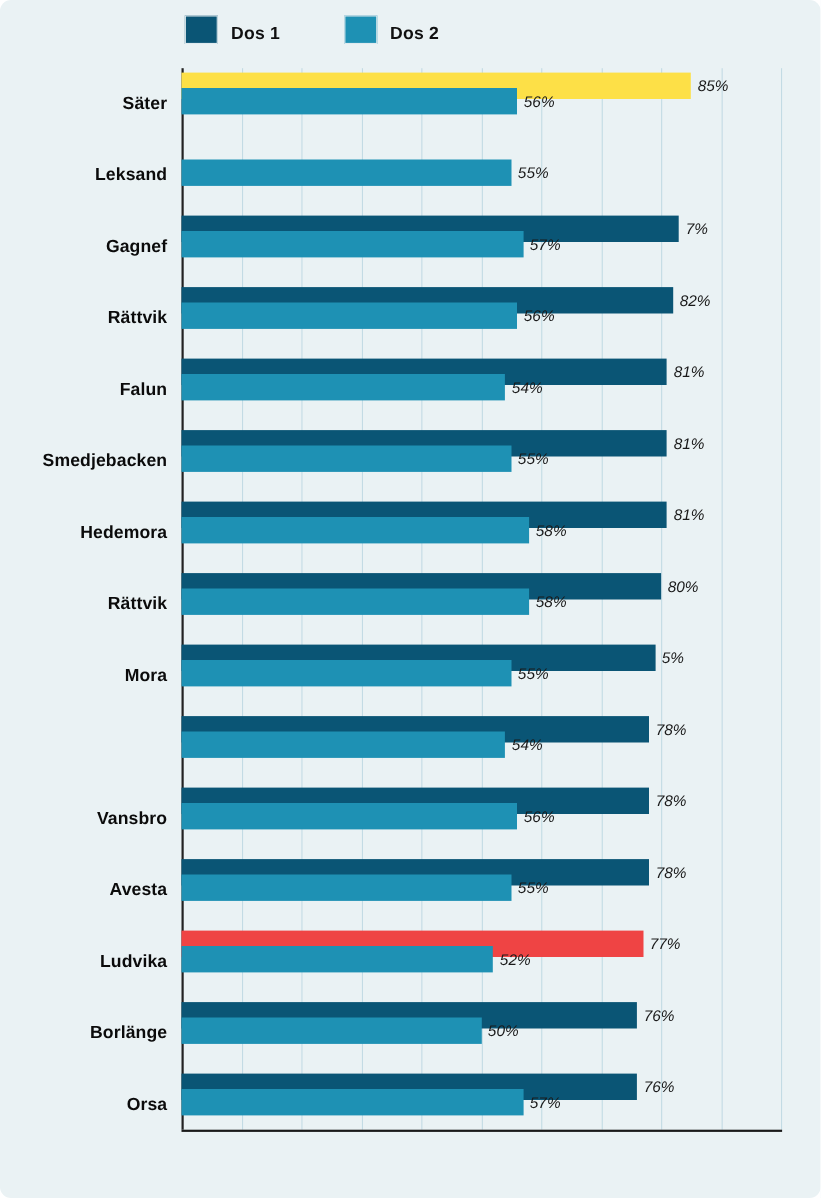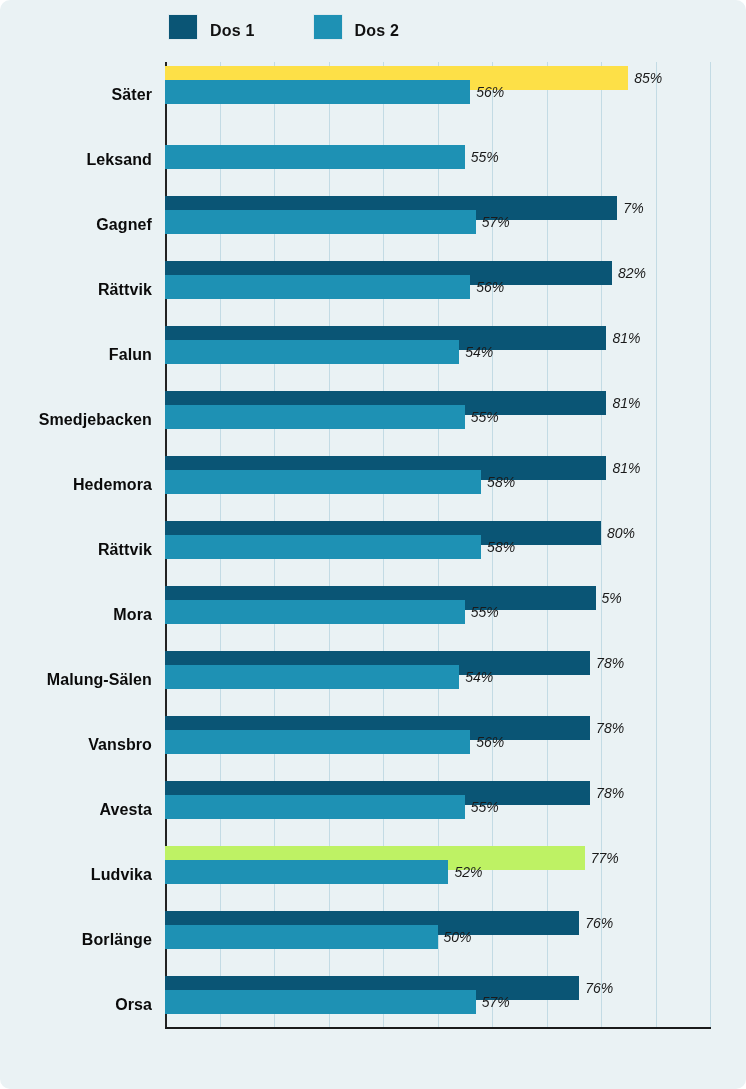--- a/index.html
+++ b/index.html
@@ -252,21 +252,20 @@
         <div class="row" style="top: 528px;">
           <div class="row-label">Mora</div>
           <div class="bar dose1" style="width: 430.55px; background: rgb(10, 85, 117);">
             <span class="bar-value">5%</span>
           </div>
           <div class="bar dose2" style="width: 299.75px; background: rgb(30, 145, 180);">
             <span class="bar-value">55%</span>
           </div>
         </div>
         <div class="row" style="top: 593px;">
-          <div class="row-label">Malung-Sälen</div>
           <div class="bar dose1" style="width: 425.1px; background: rgb(10, 85, 117);">
             <span class="bar-value">78%</span>
           </div>
           <div class="bar dose2" style="width: 294.3px; background: rgb(30, 145, 180);">
             <span class="bar-value">54%</span>
           </div>
         </div>
         <div class="row" style="top: 658px;">
           <div class="row-label">Vansbro</div>
           <div class="bar dose1" style="width: 425.1px; background: rgb(10, 85, 117);">
@@ -280,21 +279,21 @@
           <div class="row-label">Avesta</div>
           <div class="bar dose1" style="width: 425.1px; background: rgb(10, 85, 117);">
             <span class="bar-value">78%</span>
           </div>
           <div class="bar dose2" style="width: 299.75px; background: rgb(30, 145, 180);">
             <span class="bar-value">55%</span>
           </div>
         </div>
         <div class="row" style="top: 788px;">
           <div class="row-label">Ludvika</div>
-          <div class="bar dose1" style="width: 419.65px; background: #bef264;">
+          <div class="bar dose1" style="width: 419.65px; background: #ef4444;">
             <span class="bar-value">77%</span>
           </div>
           <div class="bar dose2" style="width: 283.4px; background: rgb(30, 145, 180);">
             <span class="bar-value">52%</span>
           </div>
         </div>
         <div class="row" style="top: 853px;">
           <div class="row-label">Borlänge</div>
           <div class="bar dose1" style="width: 414.2px; background: rgb(10, 85, 117);">
             <span class="bar-value">76%</span>

